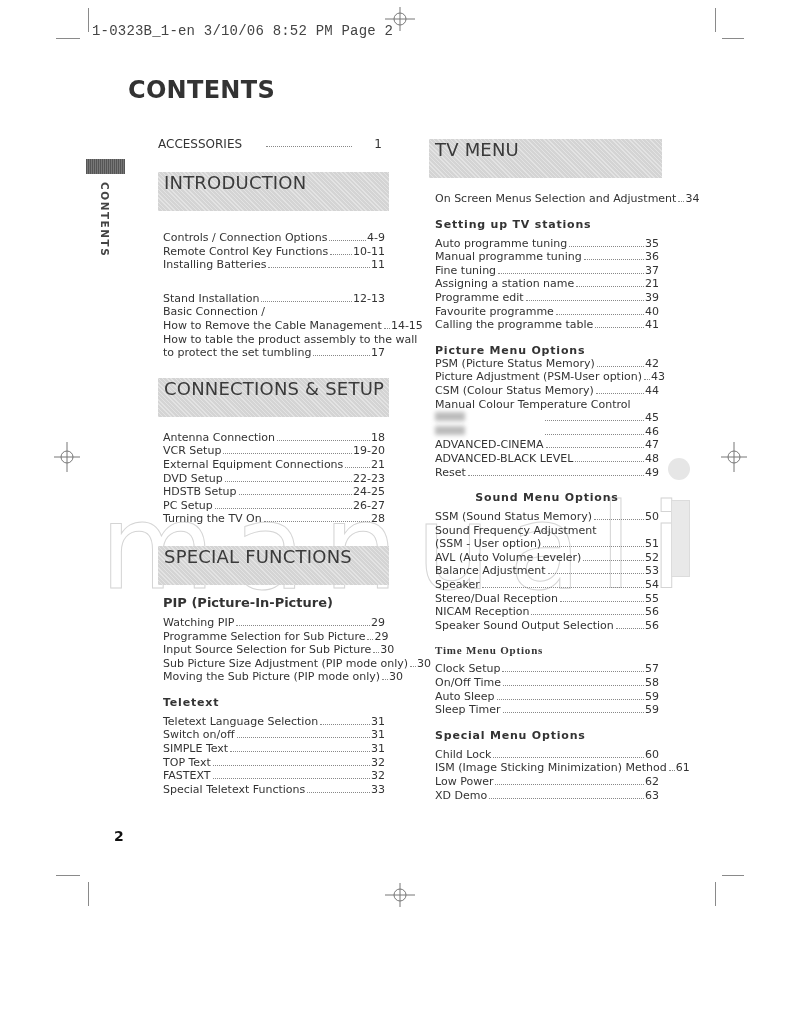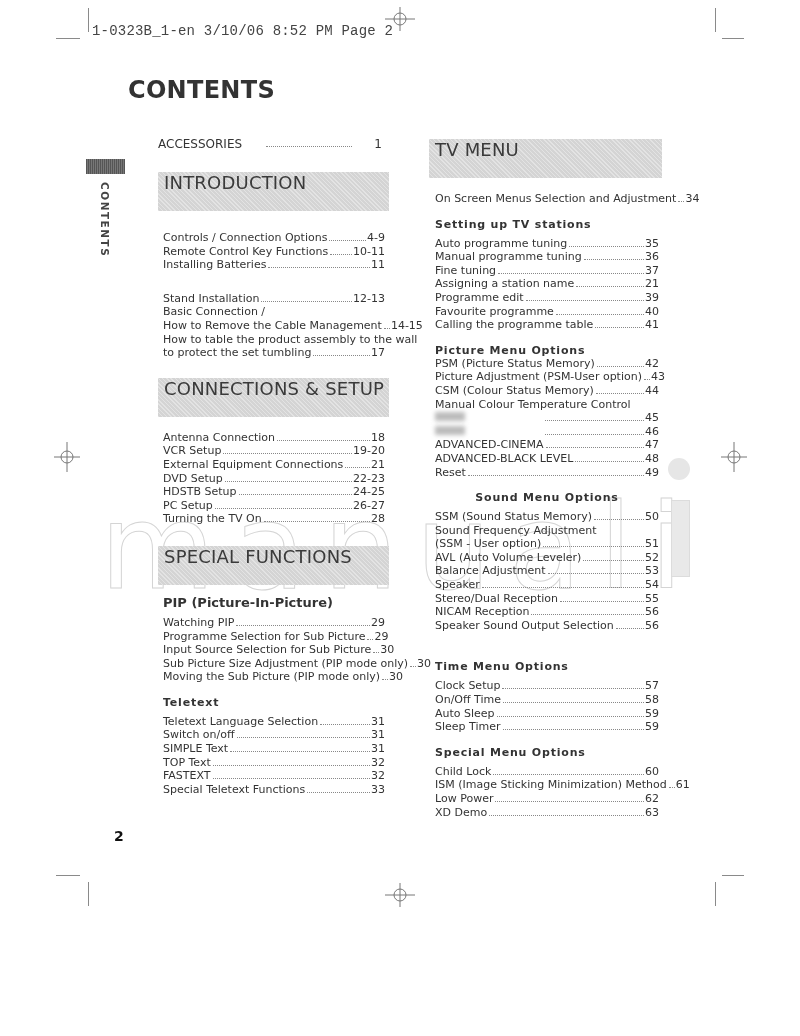--- a/index.html
+++ b/index.html
@@ -369,21 +369,21 @@
           <span class="dots"></span>
           <span class="pg">56</span>
         </div>
       <div class="entry">
           <span class="lbl">Speaker Sound Output Selection</span>
           <span class="dots"></span>
           <span class="pg">56</span>
         </div>
     </div>
 
-    <div class="sub-head" style="margin-top:28px;">Time Menu Options</div>
+    <div class="sub-head" style="margin-top:12px;font-family:Liberation Serif, serif;">Time Menu Options</div>
     <div style="margin-top:6px;">
       <div class="entry">
           <span class="lbl">Clock Setup</span>
           <span class="dots"></span>
           <span class="pg">57</span>
         </div>
       <div class="entry">
           <span class="lbl">On/Off Time</span>
           <span class="dots"></span>
           <span class="pg">58</span>

